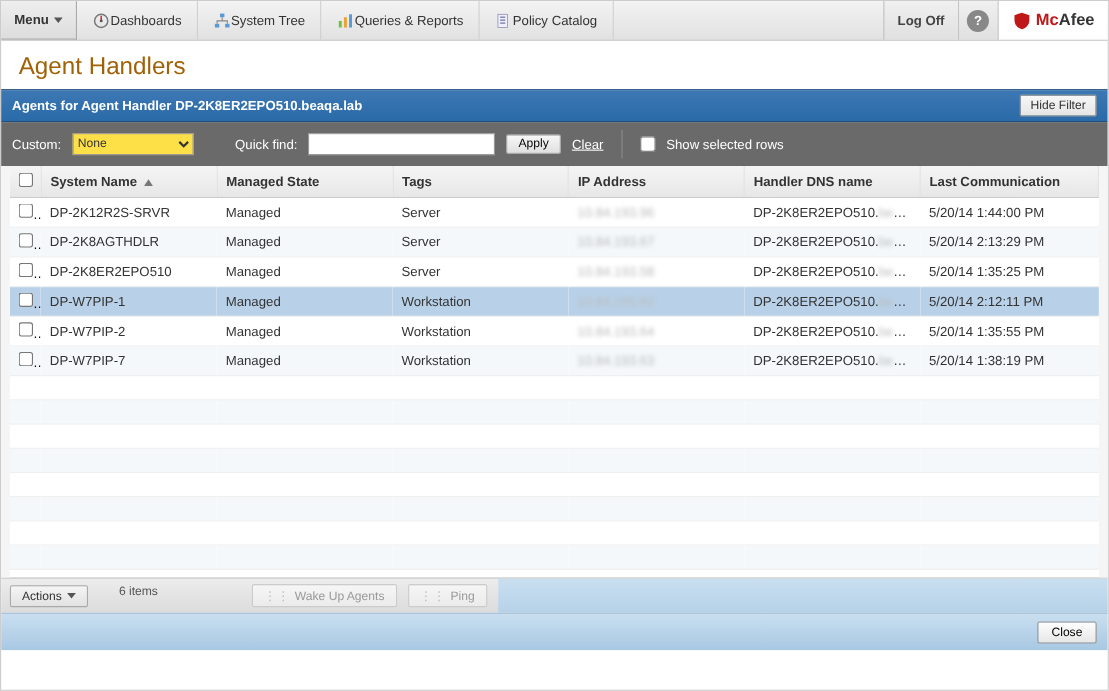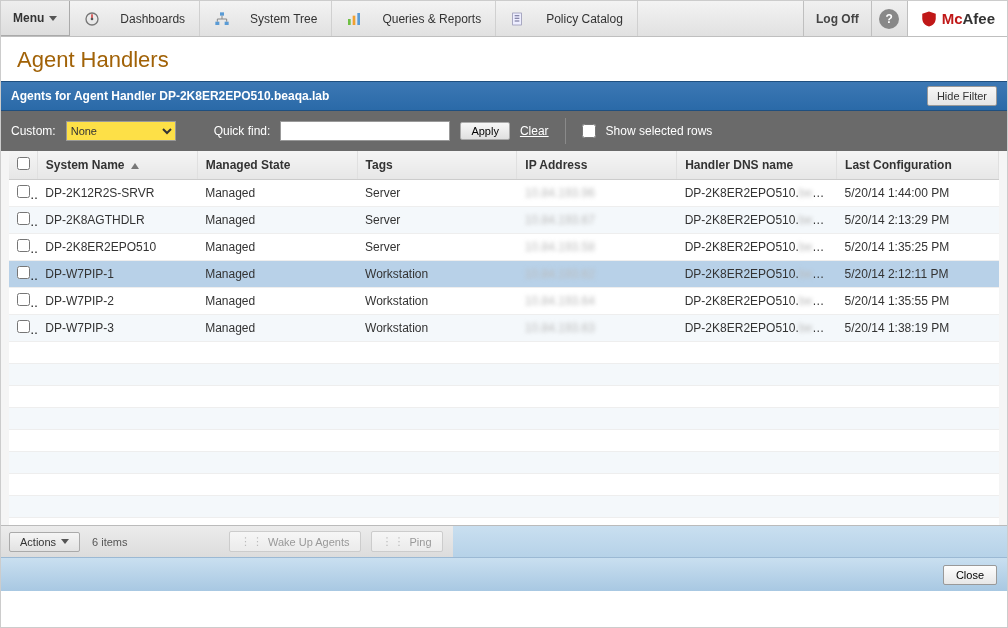--- a/index.html
+++ b/index.html
@@ -1,21 +1,21 @@
 <!DOCTYPE html>
 <html><head>
 <meta charset="utf-8">
 <style>
   *{box-sizing:border-box;margin:0;padding:0;font-family:Arial,Helvetica,sans-serif;}
   body{background:#fff;font-size:12px;color:#333;width:1008px;height:628px;overflow:hidden;border:1px solid #ccc;}
   
   .topbar{display:flex;align-items:stretch;height:36px;background:linear-gradient(#f3f3f3,#e1e1e1);border-bottom:1px solid #bfbfbf;}
   .menu-btn{display:flex;align-items:center;gap:5px;padding:0 12px;background:linear-gradient(#eee,#ddd);border:1px solid #aaa;border-top:none;border-left:none;font-weight:bold;color:#333;cursor:pointer;}
   .menu-btn .tri{width:0;height:0;border-left:4px solid transparent;border-right:4px solid transparent;border-top:5px solid #555;}
-  .nav-item{display:flex;align-items:center;gap:20px;padding:0 14px;border-right:1px solid #d0d0d0;color:#333;cursor:pointer;}
+  .nav-item{display:flex;align-items:center;gap:0;padding:0 14px;border-right:1px solid #d0d0d0;color:#333;cursor:pointer;}
   .nav-item svg{width:16px;height:16px;}
   .spacer{flex:1;}
   .logoff{display:flex;align-items:center;padding:0 12px;border-left:1px solid #bfbfbf;border-right:1px solid #bfbfbf;font-weight:bold;color:#444;cursor:pointer;background:linear-gradient(#f0f0f0,#e0e0e0);}
   .help-btn{display:flex;align-items:center;justify-content:center;width:36px;border-right:1px solid #bfbfbf;cursor:pointer;background:linear-gradient(#f0f0f0,#e0e0e0);}
   .help-btn .q{width:20px;height:20px;border-radius:50%;background:#888;color:#fff;display:flex;align-items:center;justify-content:center;font-weight:bold;}
   .brand{display:flex;align-items:center;padding:0 12px;gap:4px;background:#fff;}
   .brand svg{width:18px;height:18px;}
   .brand-text{font-weight:bold;color:#333;font-size:15px;}
   .brand-text b{color:#c01818;}
   
@@ -53,21 +53,21 @@
   .col-lc{width:160px;}
   .blur{color:#bbb;filter:blur(2px);}
   input[type=checkbox]{cursor:pointer;}
   
   .actionbar{display:flex;align-items:center;height:32px;background:linear-gradient(#ececec,#dcdcdc);border-top:1px solid #bbb;padding:0 8px;gap:10px;}
   .actions-btn{display:flex;align-items:center;gap:5px;background:linear-gradient(#f5f5f5,#e2e2e2);border:1px solid #aaa;padding:3px 10px;cursor:pointer;border-radius:2px;font-size:11px;}
   .actions-btn .tri{width:0;height:0;border-left:4px solid transparent;border-right:4px solid transparent;border-top:5px solid #555;}
   .item-count{color:#555;font-size:11px;}
   .ghost-btn{display:flex;align-items:center;gap:4px;background:linear-gradient(#f6f6f6,#ebebeb);border:1px solid #ccc;color:#999;padding:3px 10px;border-radius:2px;font-size:11px;cursor:default;}
   .ghost-btn .dots{letter-spacing:1px;color:#bbb;}
-  .actionbar-section{width:210px;display:flex;align-items:center;gap:12px;}
+  .actionbar-section{width:210px;display:flex;gap:28px;}
   .actionbar-right{flex:1;background:linear-gradient(#c9dff0,#b6d2e8);align-self:stretch;margin:-0px -8px -0px 0;}
   
   .closebar{display:flex;align-items:center;height:34px;background:linear-gradient(#c9dff0,#a8c8e2);border-top:1px solid #9bb9d4;padding:0 10px;}
   .close-btn{margin-left:auto;background:linear-gradient(#fdfdfd,#e7e7e7);border:1px solid #999;padding:3px 12px;cursor:pointer;font-size:11px;border-radius:2px;}
 </style>
 </head>
 <body>
 
 <div class="topbar">
   <div class="menu-btn">
@@ -161,21 +161,21 @@
         <col class="col-lc">
     </colgroup>
     <thead>
       <tr>
         <th class="chkcol"><input type="checkbox" style=""></th>
         <th><span>System Name</span><span class="sort"></span></th>
         <th>Managed State</th>
         <th>Tags</th>
         <th>IP Address</th>
         <th>Handler DNS name</th>
-        <th>Last Configuration</th>
+        <th>Last Communication</th>
       </tr>
     </thead>
     <tbody id="tb">
         <tr>
           <td class="chkcol"><input type="checkbox" style=""></td>
           <td>DP-2K12R2S-SRVR</td>
           <td>Managed</td>
           <td>Server</td>
           <td><span class="blur">10.84.193.96</span></td>
           <td>DP-2K8ER2EPO510.<span class="blur">beaqa.lab</span></td>
@@ -212,21 +212,21 @@
           <td class="chkcol"><input type="checkbox" style=""></td>
           <td>DP-W7PIP-2</td>
           <td>Managed</td>
           <td>Workstation</td>
           <td><span class="blur">10.84.193.64</span></td>
           <td>DP-2K8ER2EPO510.<span class="blur">beaqa.lab</span></td>
           <td>5/20/14 1:35:55 PM</td>
         </tr>
         <tr>
           <td class="chkcol"><input type="checkbox" style=""></td>
-          <td>DP-W7PIP-3</td>
+          <td>DP-W7PIP-7</td>
           <td>Managed</td>
           <td>Workstation</td>
           <td><span class="blur">10.84.193.63</span></td>
           <td>DP-2K8ER2EPO510.<span class="blur">beaqa.lab</span></td>
           <td>5/20/14 1:38:19 PM</td>
         </tr>
         <tr class="empty">
           <td></td>
           <td></td>
           <td></td>

